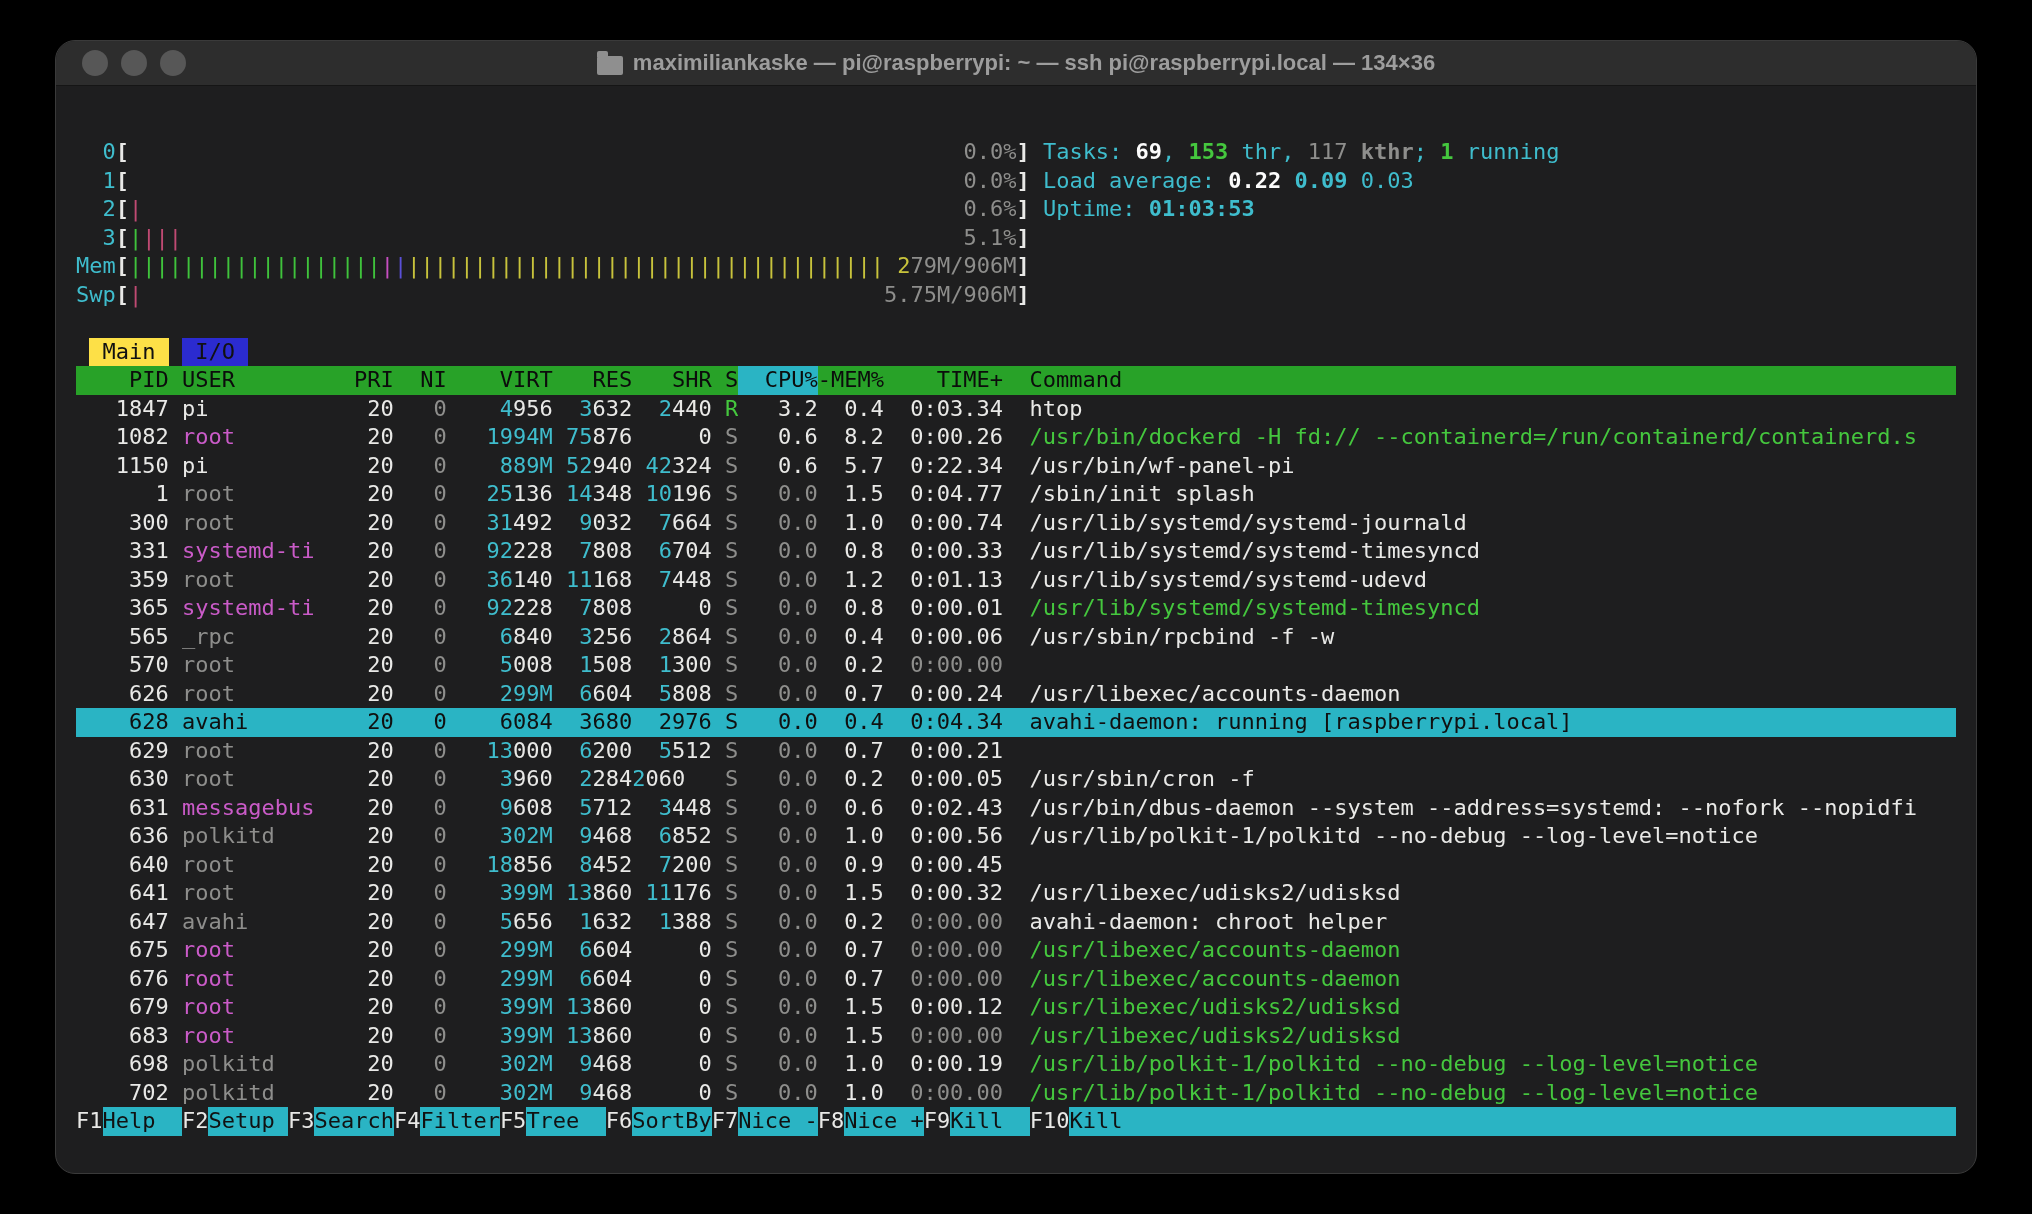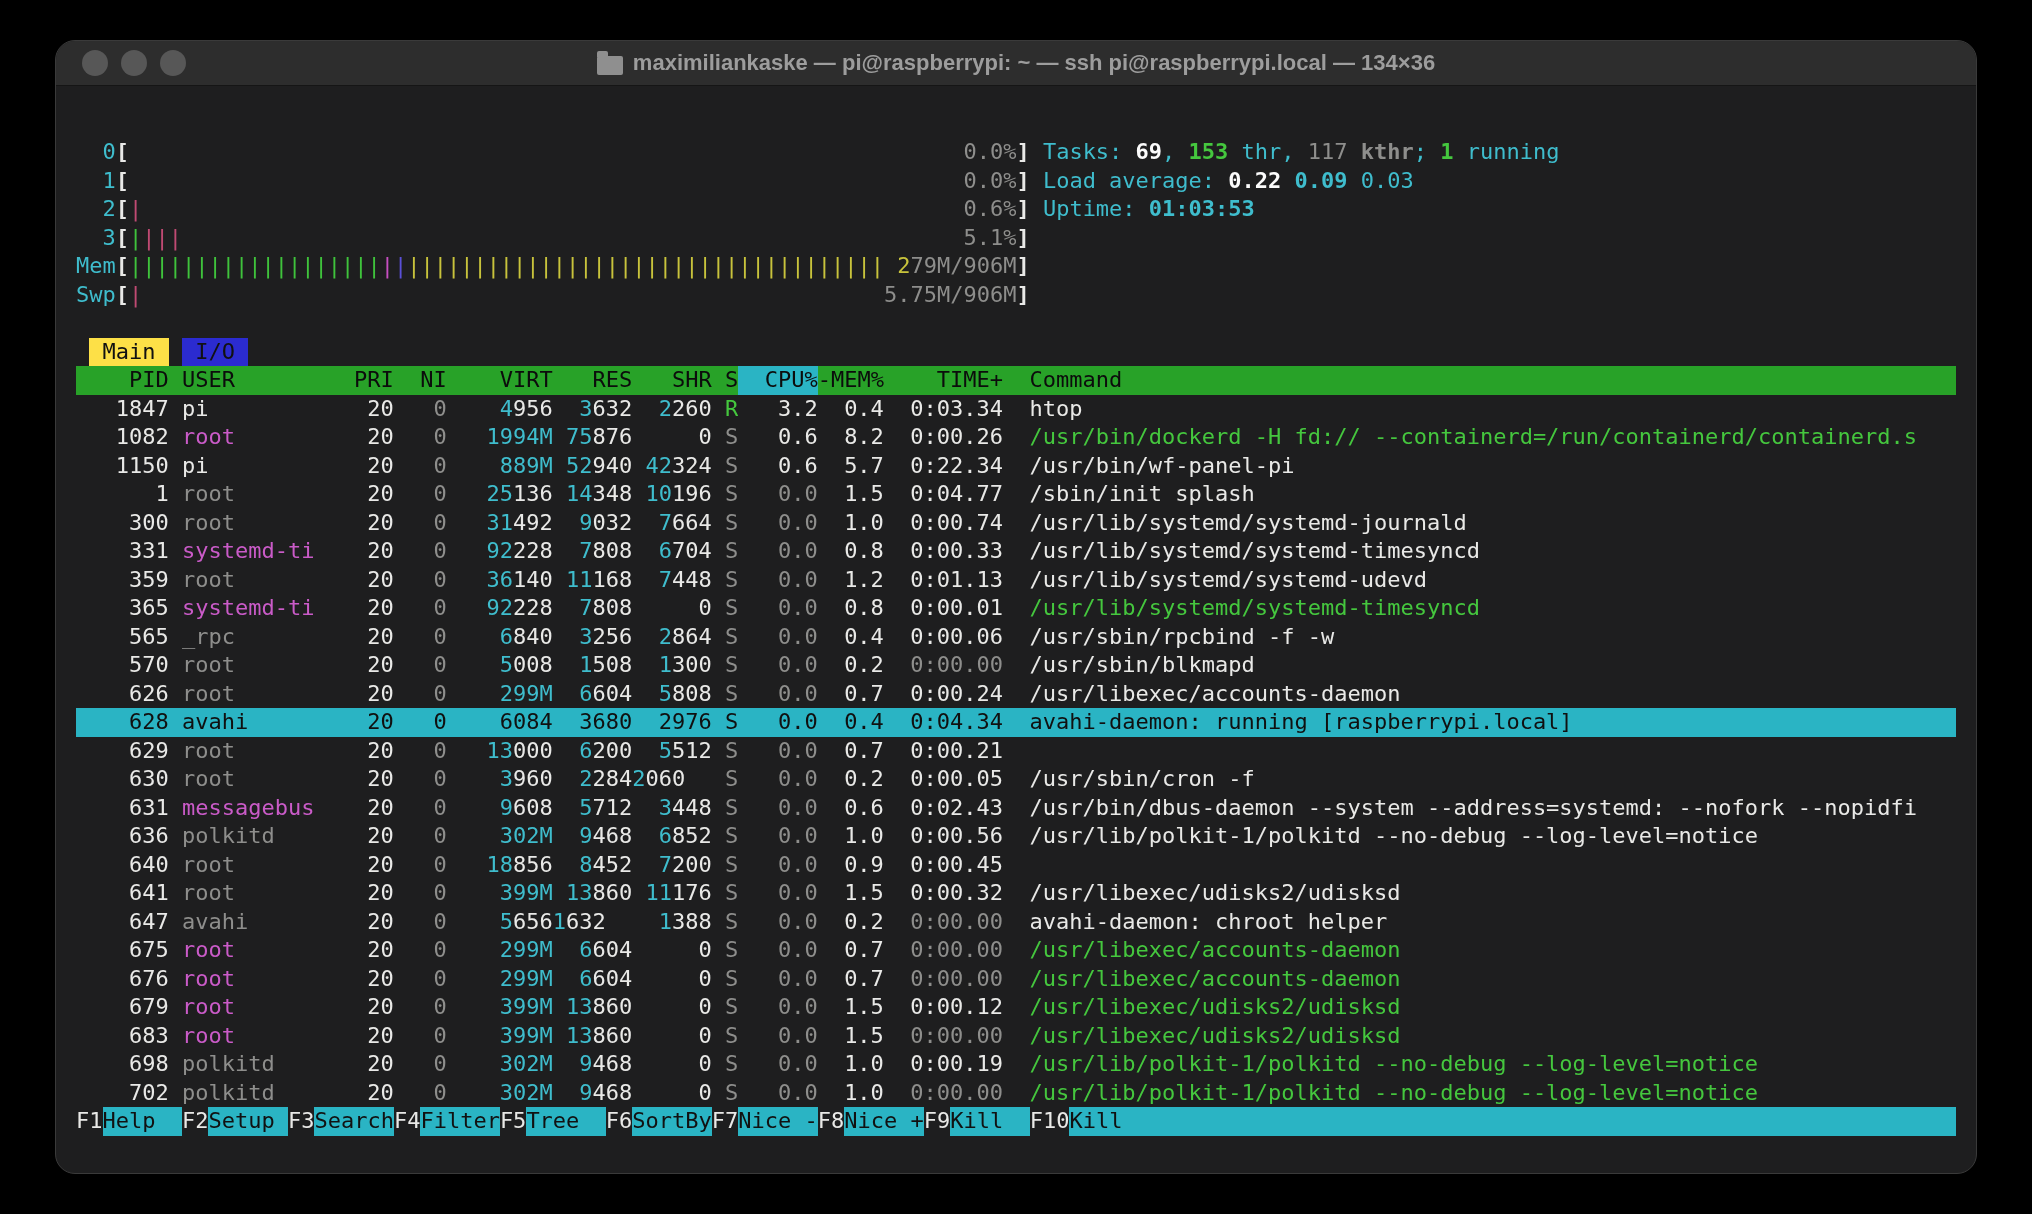--- a/index.html
+++ b/index.html
@@ -127,21 +127,21 @@
           <span class="cell" style="width: 9ch; text-align: right;">TIME+</span>
           <span class="cell grow" style="text-align: left; padding-left: 2ch;">Command</span>
         </div>
         <div class="line row">
           <span class="cell" style="width: 7ch; text-align: right;"><span class="c-w">1847</span></span>
           <span class="cell" style="width: 11ch; text-align: left; padding-left: 1ch;"><span class="c-w">pi</span></span>
           <span class="cell" style="width: 5ch; text-align: right;"><span class="c-w">20</span></span>
           <span class="cell" style="width: 4ch; text-align: right;"><span class="c-d">0</span></span>
           <span class="cell" style="width: 8ch; text-align: right;"><span class="c-c">4</span><span class="c-w">956</span></span>
           <span class="cell" style="width: 6ch; text-align: right;"><span class="c-c">3</span><span class="c-w">632</span></span>
-          <span class="cell" style="width: 6ch; text-align: right;"><span class="c-c">2</span><span class="c-w">260</span></span>
+          <span class="cell" style="width: 6ch; text-align: right;"><span class="c-c">2</span><span class="c-w">440</span></span>
           <span class="cell" style="width: 2ch; text-align: right;"><span class="c-g">R</span></span>
           <span class="cell" style="width: 6ch; text-align: right;"><span class="c-w">3.2</span></span>
           <span class="cell" style="width: 5ch; text-align: right;"><span class="c-w">0.4</span></span>
           <span class="cell" style="width: 9ch; text-align: right;"><span class="c-w">0:03.34</span></span>
           <span class="cell grow" style="text-align: left; padding-left: 2ch;"><span class="c-w">htop</span></span>
         </div>
         <div class="line row">
           <span class="cell" style="width: 7ch; text-align: right;"><span class="c-w">1082</span></span>
           <span class="cell" style="width: 11ch; text-align: left; padding-left: 1ch;"><span class="c-m">root</span></span>
           <span class="cell" style="width: 5ch; text-align: right;"><span class="c-w">20</span></span>
@@ -258,21 +258,20 @@
           <span class="cell" style="width: 11ch; text-align: left; padding-left: 1ch;"><span class="c-d">root</span></span>
           <span class="cell" style="width: 5ch; text-align: right;"><span class="c-w">20</span></span>
           <span class="cell" style="width: 4ch; text-align: right;"><span class="c-d">0</span></span>
           <span class="cell" style="width: 8ch; text-align: right;"><span class="c-c">5</span><span class="c-w">008</span></span>
           <span class="cell" style="width: 6ch; text-align: right;"><span class="c-c">1</span><span class="c-w">508</span></span>
           <span class="cell" style="width: 6ch; text-align: right;"><span class="c-c">1</span><span class="c-w">300</span></span>
           <span class="cell" style="width: 2ch; text-align: right;"><span class="c-d">S</span></span>
           <span class="cell" style="width: 6ch; text-align: right;"><span class="c-d">0.0</span></span>
           <span class="cell" style="width: 5ch; text-align: right;"><span class="c-w">0.2</span></span>
           <span class="cell" style="width: 9ch; text-align: right;"><span class="c-d">0:00.00</span></span>
-          <span class="cell grow" style="text-align: left; padding-left: 2ch;"><span class="c-w">/usr/sbin/blkmapd</span></span>
         </div>
         <div class="line row">
           <span class="cell" style="width: 7ch; text-align: right;"><span class="c-w">626</span></span>
           <span class="cell" style="width: 11ch; text-align: left; padding-left: 1ch;"><span class="c-d">root</span></span>
           <span class="cell" style="width: 5ch; text-align: right;"><span class="c-w">20</span></span>
           <span class="cell" style="width: 4ch; text-align: right;"><span class="c-d">0</span></span>
           <span class="cell" style="width: 8ch; text-align: right;"><span class="c-c">299M</span></span>
           <span class="cell" style="width: 6ch; text-align: right;"><span class="c-c">6</span><span class="c-w">604</span></span>
           <span class="cell" style="width: 6ch; text-align: right;"><span class="c-c">5</span><span class="c-w">808</span></span>
           <span class="cell" style="width: 2ch; text-align: right;"><span class="c-d">S</span></span>
@@ -376,21 +375,21 @@
           <span class="cell" style="width: 5ch; text-align: right;"><span class="c-w">1.5</span></span>
           <span class="cell" style="width: 9ch; text-align: right;"><span class="c-w">0:00.32</span></span>
           <span class="cell grow" style="text-align: left; padding-left: 2ch;"><span class="c-w">/usr/libexec/udisks2/udisksd</span></span>
         </div>
         <div class="line row">
           <span class="cell" style="width: 7ch; text-align: right;"><span class="c-w">647</span></span>
           <span class="cell" style="width: 11ch; text-align: left; padding-left: 1ch;"><span class="c-d">avahi</span></span>
           <span class="cell" style="width: 5ch; text-align: right;"><span class="c-w">20</span></span>
           <span class="cell" style="width: 4ch; text-align: right;"><span class="c-d">0</span></span>
           <span class="cell" style="width: 8ch; text-align: right;"><span class="c-c">5</span><span class="c-w">656</span></span>
-          <span class="cell" style="width: 6ch; text-align: left;"><span class="c-c">1</span><span class="c-w">632</span></span>
+          <span class="cell" style="width: 6ch; text-align: right;"><span class="c-c">1</span><span class="c-w">632</span></span>
           <span class="cell" style="width: 6ch; text-align: right;"><span class="c-c">1</span><span class="c-w">388</span></span>
           <span class="cell" style="width: 2ch; text-align: right;"><span class="c-d">S</span></span>
           <span class="cell" style="width: 6ch; text-align: right;"><span class="c-d">0.0</span></span>
           <span class="cell" style="width: 5ch; text-align: right;"><span class="c-w">0.2</span></span>
           <span class="cell" style="width: 9ch; text-align: right;"><span class="c-d">0:00.00</span></span>
           <span class="cell grow" style="text-align: left; padding-left: 2ch;"><span class="c-w">avahi-daemon: chroot helper</span></span>
         </div>
         <div class="line row">
           <span class="cell" style="width: 7ch; text-align: right;"><span class="c-w">675</span></span>
           <span class="cell" style="width: 11ch; text-align: left; padding-left: 1ch;"><span class="c-m">root</span></span>

